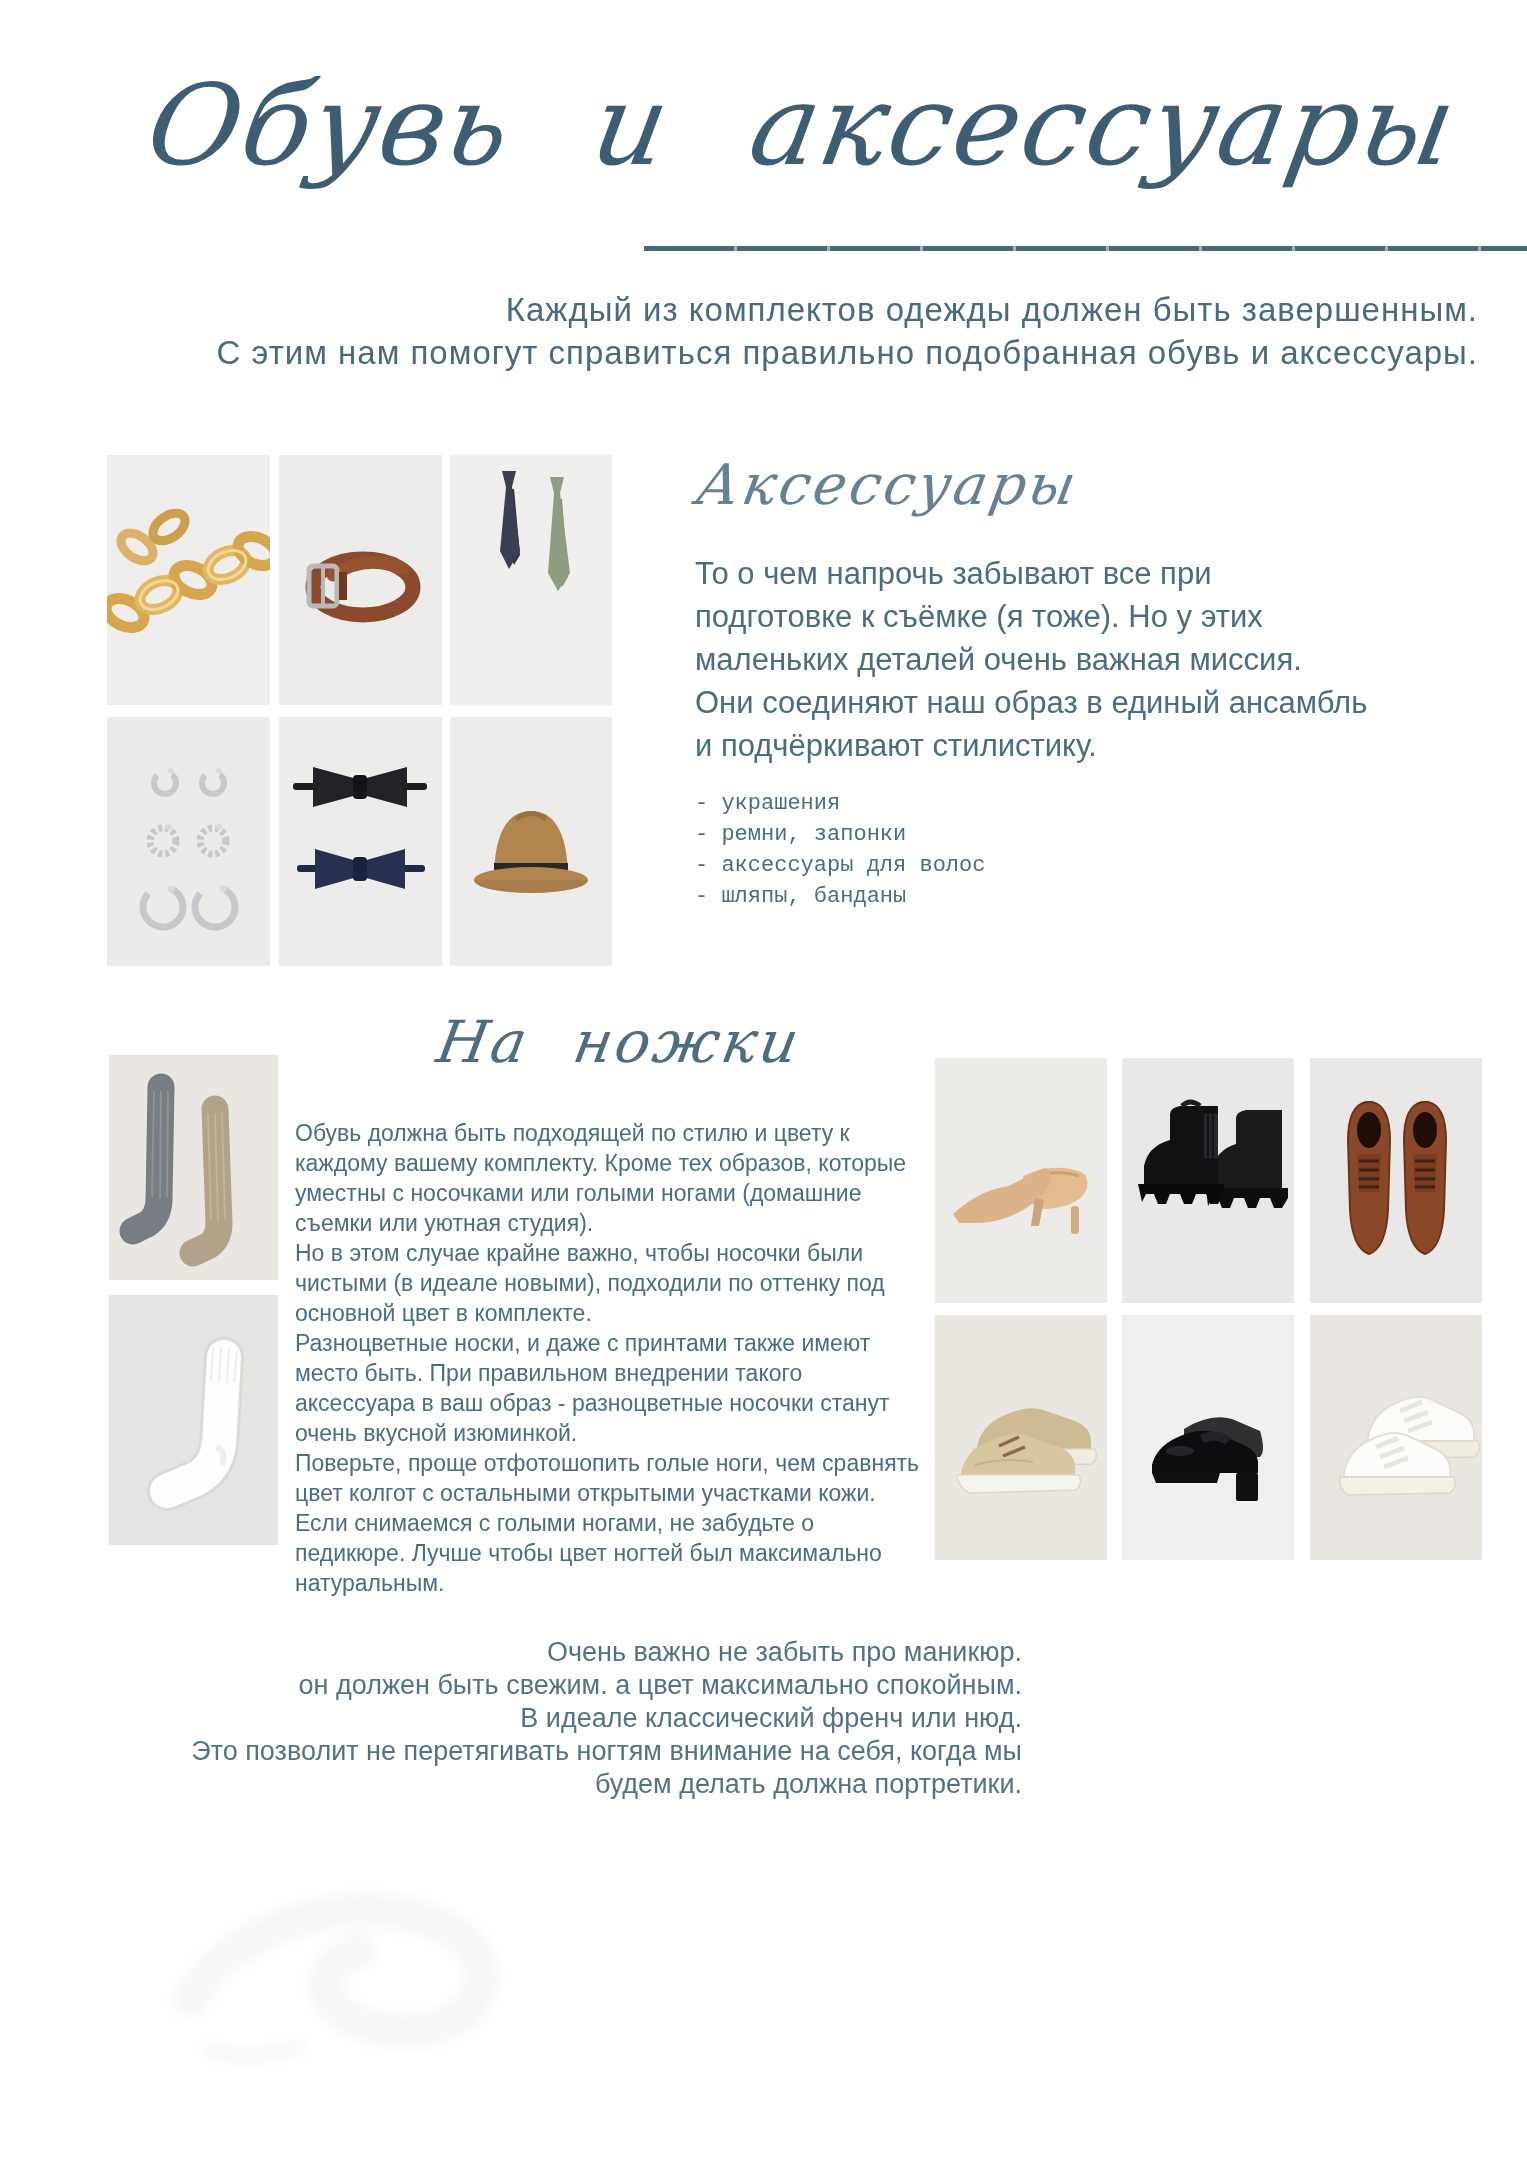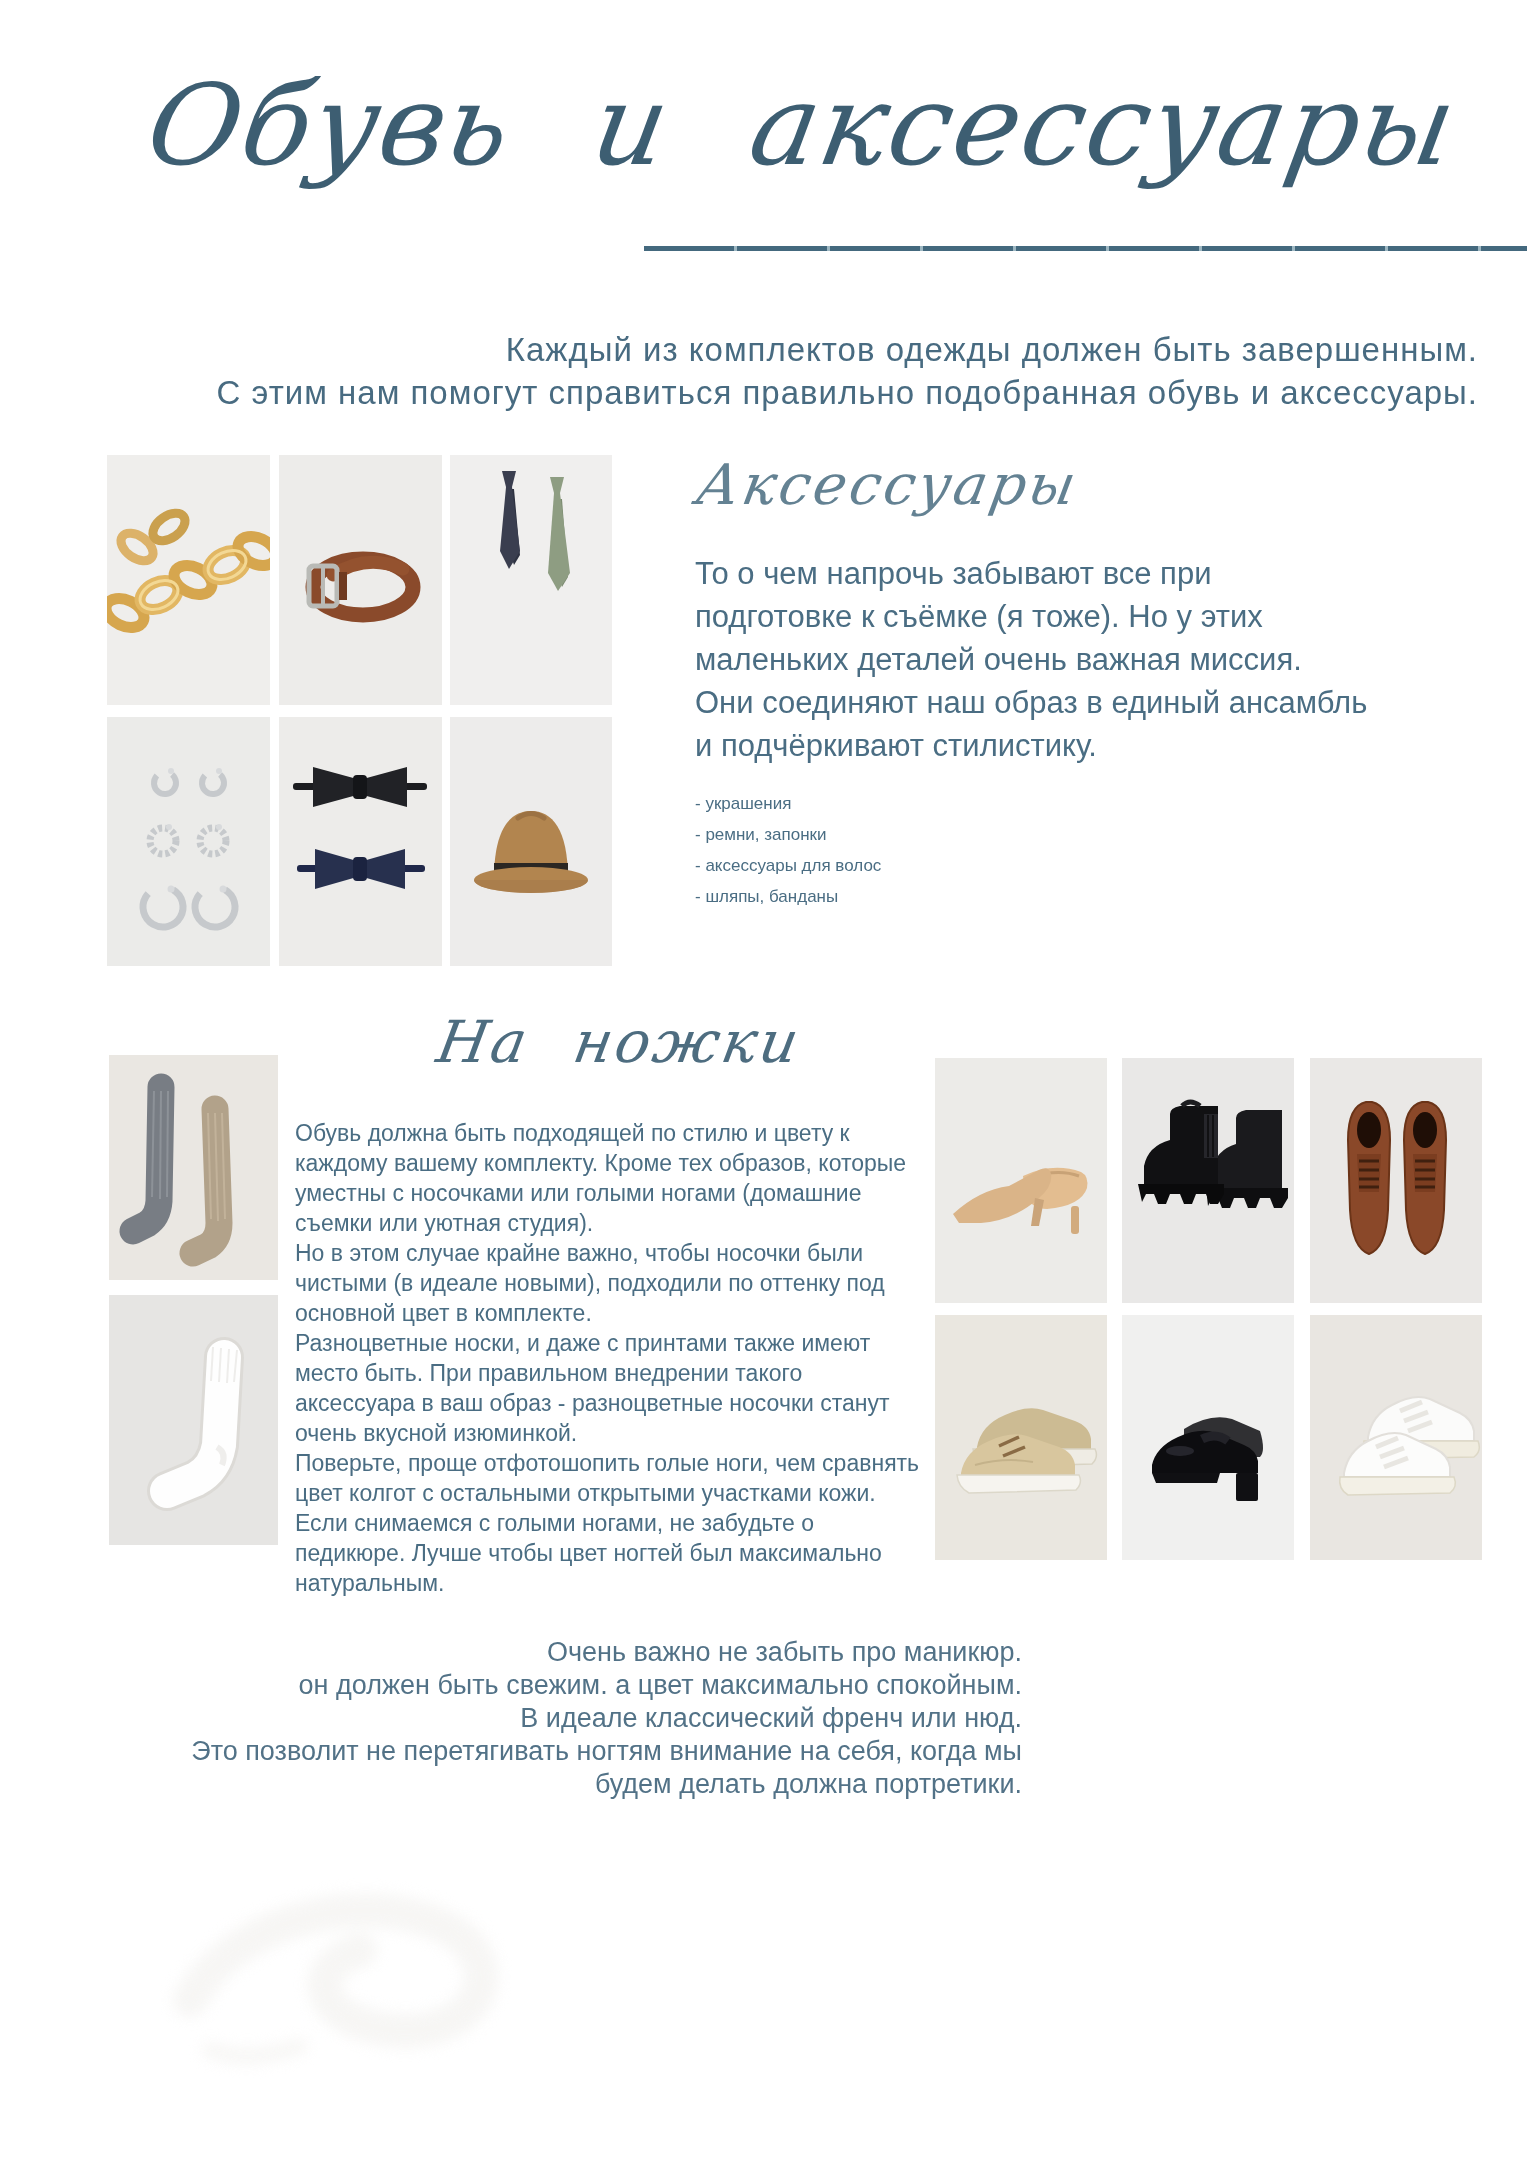--- a/index.html
+++ b/index.html
@@ -45,29 +45,28 @@
       #44697e 0px,#44697e 90px,#9db7c2 90px,#9db7c2 93px);
   }
 
   
   .ink{color:#4a6d83;}
   .intro{
     left:100px;top:288px;width:1378px;
     text-align:right;
     font-size:33px;line-height:43px;letter-spacing:1px;
     color:#486b81;
-    margin-top:40px;
   }
   .acc-par{
     left:695px;top:552px;width:720px;
     font-size:31px;line-height:43px;
   }
   .acc-list{
     left:695px;top:788px;width:700px;
-    font-size:17px;line-height:31px;
+    font-size:22px;line-height:31px;font-family:Liberation Mono, monospace;
   }
   .feet-par{
     left:295px;top:1118px;width:640px;
     font-size:23px;line-height:30px;
   }
   .footer-par{
     left:122px;top:1636px;width:900px;
     text-align:right;
     font-size:27px;line-height:33px;
     color:#527287;

